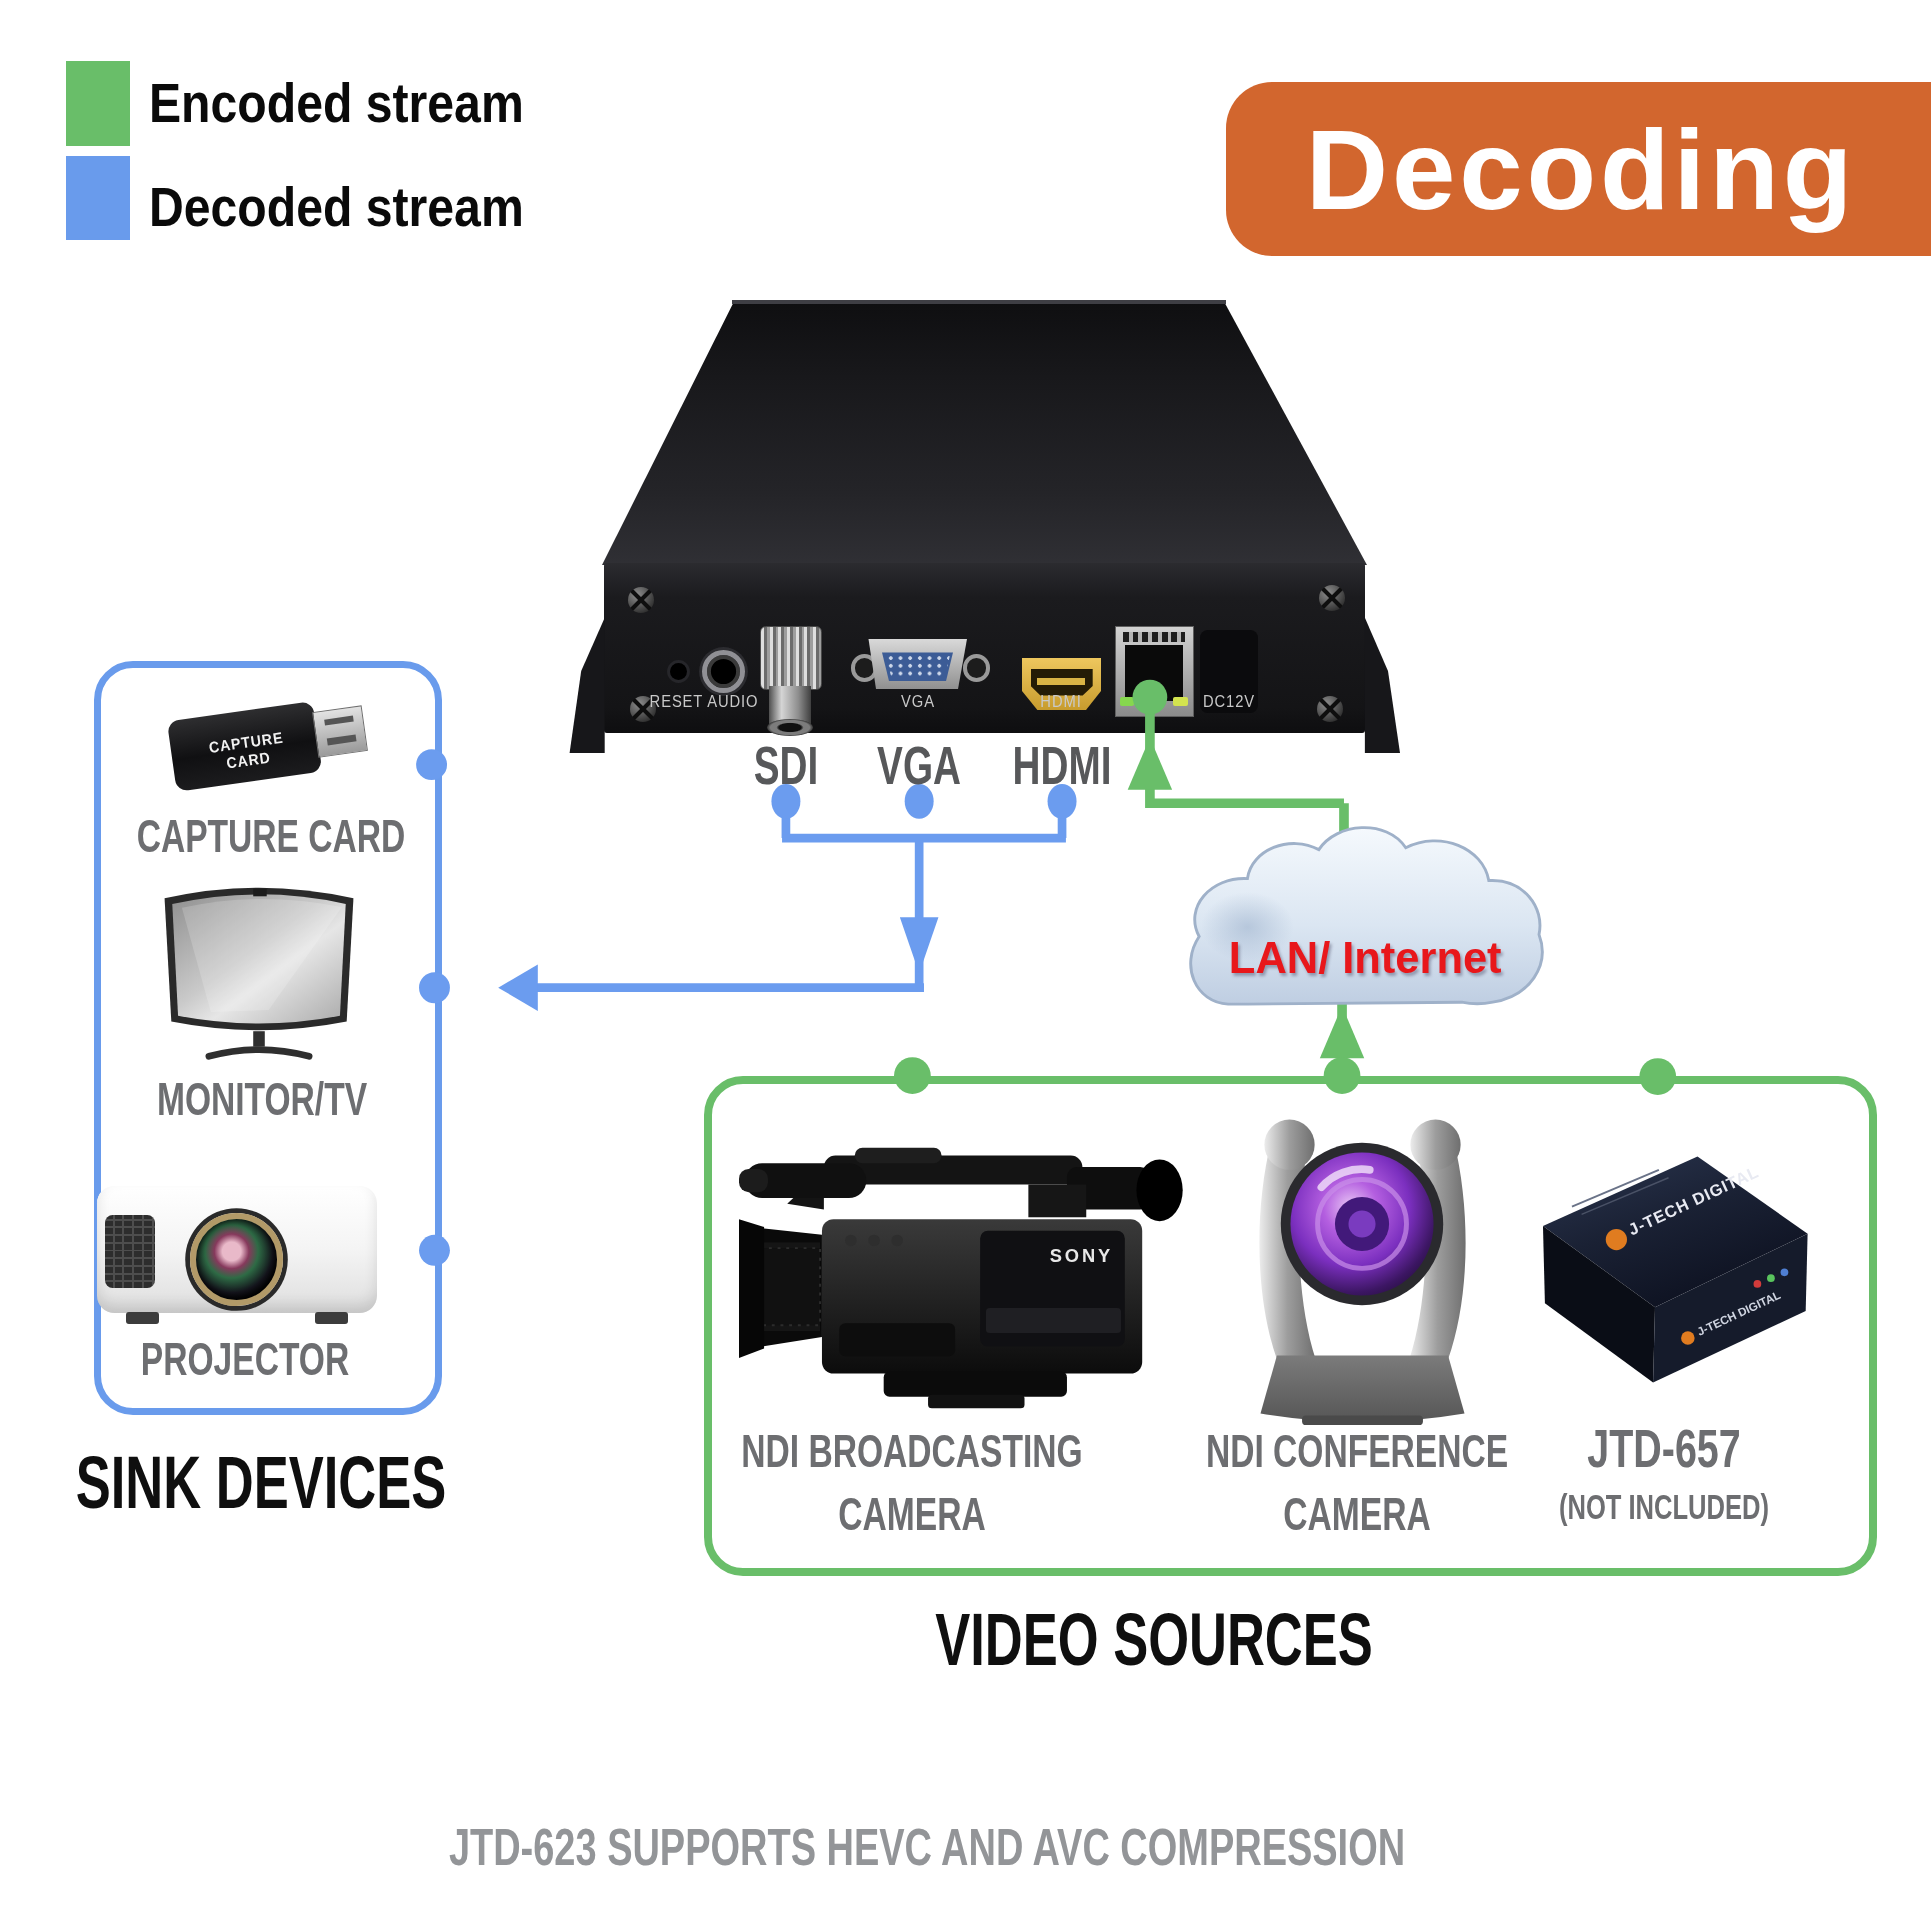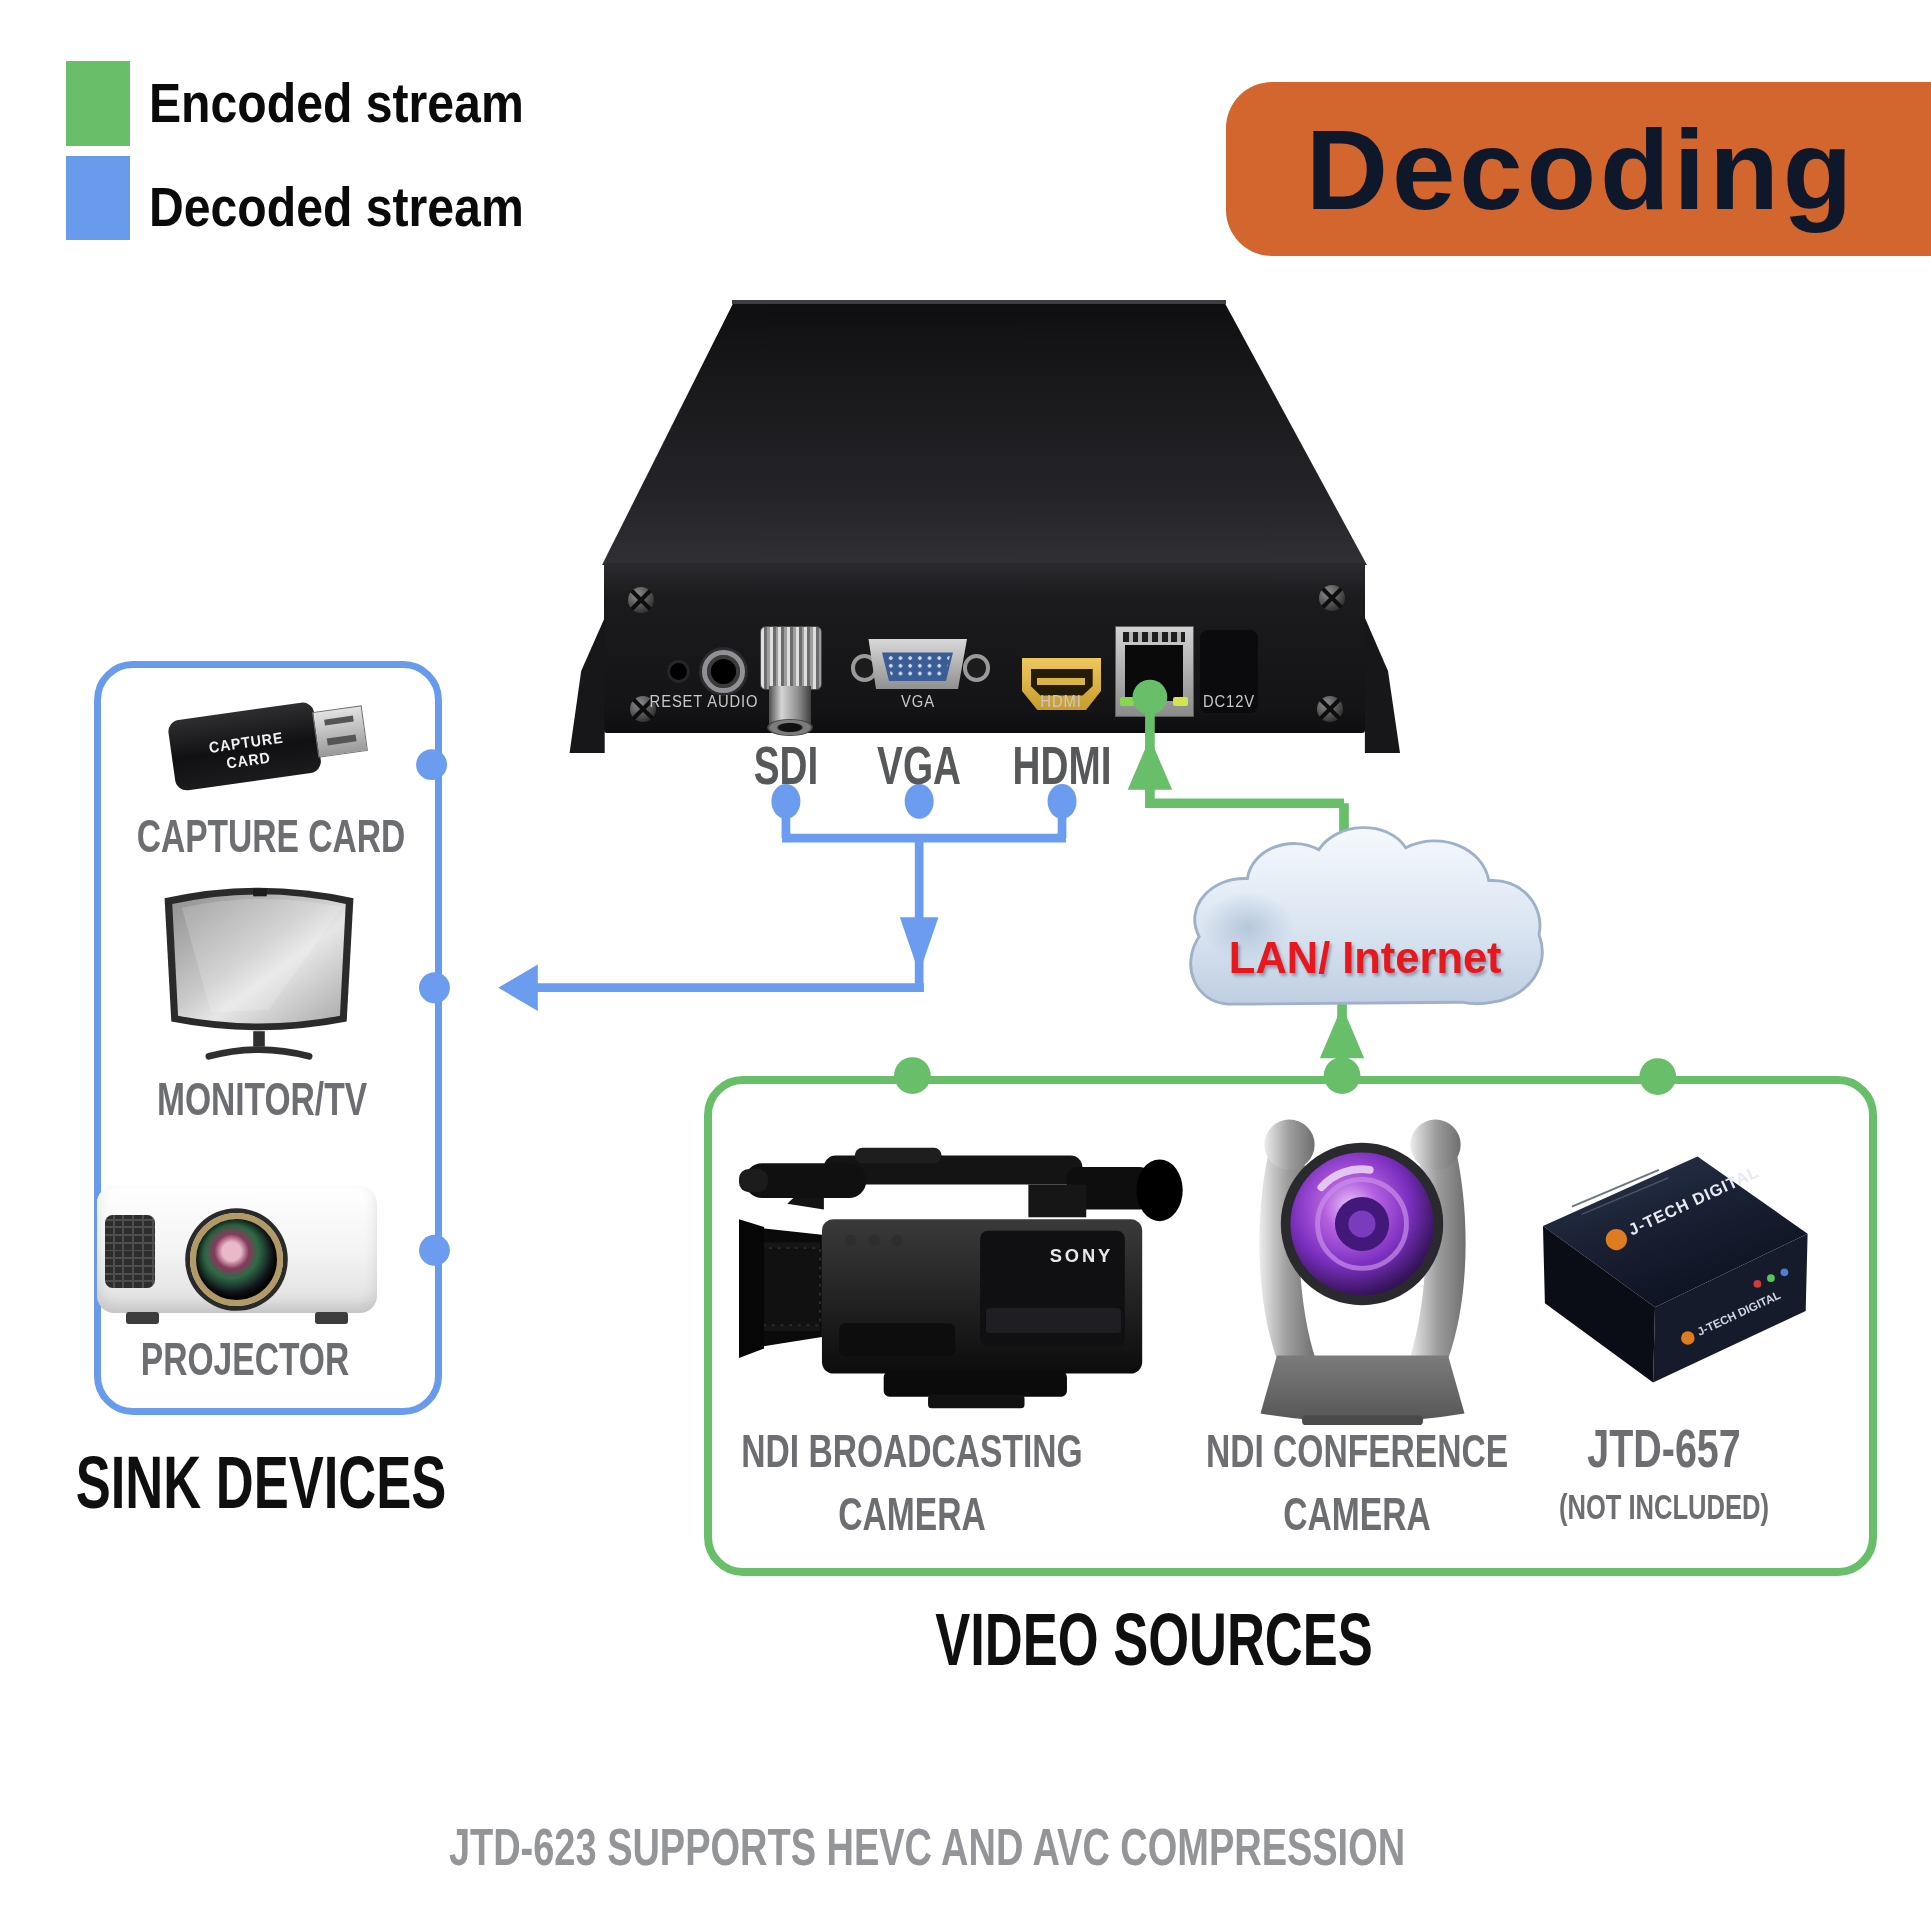--- a/index.html
+++ b/index.html
@@ -7,21 +7,21 @@
           font-family:"Liberation Sans", sans-serif;}
 
   
   .swatch{position:absolute;left:66px;width:64px;}
   .legend-label{position:absolute;left:149px;font-size:56px;font-weight:700;color:#0a0a0a;
                 white-space:nowrap;transform:scaleX(.86);transform-origin:0 50%;}
 
   
   #banner{position:absolute;left:1226px;top:82px;width:710px;height:174px;background:#D2662E;
           border-radius:46px 0 0 46px;display:flex;align-items:center;justify-content:center;}
-  #banner span{color:#0f172a;font-size:114px;font-weight:700;letter-spacing:3.9px;}
+  #banner span{color:#ffffff;font-size:114px;font-weight:700;letter-spacing:3.9px;}
 
   
   .cond{position:absolute;font-weight:700;white-space:nowrap;
         transform:translateX(-50%) scaleX(.73);}
   .callout{font-size:53px;color:#57585A;top:735px;}
   .item-label{font-size:46px;color:#6D6E71;}
   .title{font-size:75px;color:#0f0f0f;transform:translateX(-50%) scaleX(.70);}
   .footer{font-size:52px;color:#939598;}
 
   

